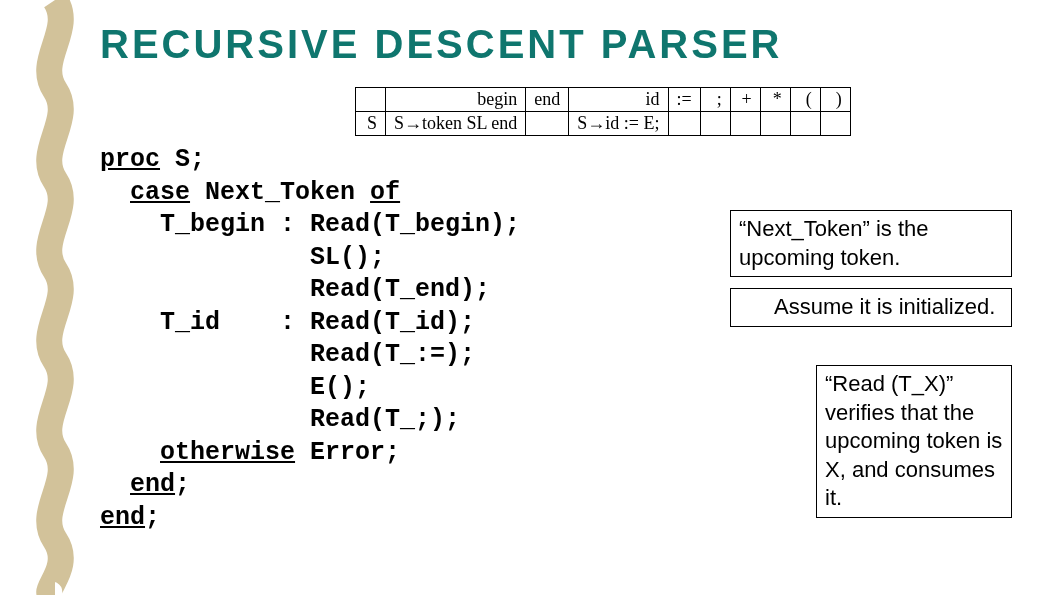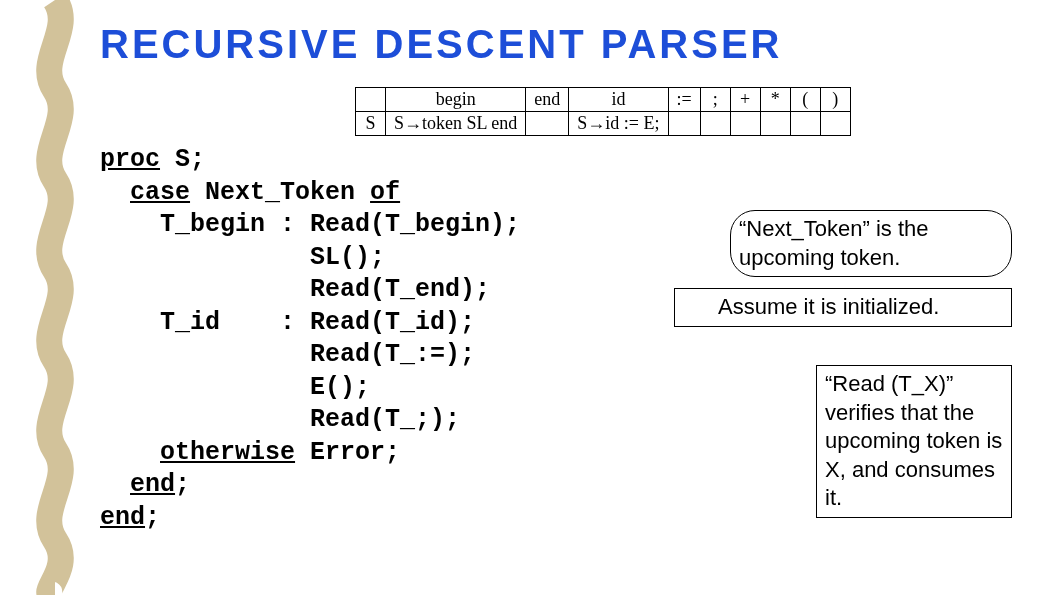--- a/index.html
+++ b/index.html
@@ -22,34 +22,34 @@
   .content {
     position: absolute;
     left: 100px;
     top: 22px;
     right: 30px;
   }
   .slide-title {
     font-weight: 900;
     font-size: 40px;
     letter-spacing: 3px;
-    color: #1d4ed8;
+    color: #0f766e;
     font-family: Arial, Helvetica, sans-serif;
   }
   .grammar-tbl {
     margin-top: 20px;
     margin-left: 255px;
     border-collapse: collapse;
     font-family: "Times New Roman", Times, serif;
     font-size: 18px;
   }
   .grammar-tbl td, .grammar-tbl th {
     border: 1px solid #000;
     padding: 1px 8px;
-    text-align: center;
+    text-align: right;
     font-weight: normal;
     min-width: 30px;
   }
   .grammar-tbl th {
     font-weight: normal;
   }
   .code-block {
     margin-top: 8px;
     font-family: "Courier New", Courier, monospace;
     font-size: 25px;
@@ -62,22 +62,22 @@
   .note-box {
     position: absolute;
     border: 1px solid #000;
     background: #ffffff;
     font-family: Verdana, Tahoma, Arial, sans-serif;
     font-size: 22px;
     line-height: 1.3;
     padding: 4px 8px;
     color: #000;
   }
-  .note1 { right: 46px; top: 210px; width: 282px; border-radius: 25px; }
-  .note2 { right: 46px; top: 288px; width: 338px; padding-left: 43px; }
+  .note1 { right: 46px; top: 210px; width: 282px; }
+  .note2 { right: 46px; top: 288px; width: 282px; padding-left: 43px; }
   .note3 { right: 46px; top: 365px; width: 196px; }
 </style>
 </head>
 <body>
 
 <svg class="wave-deco" viewBox="0 0 85 595" preserveAspectRatio="none">
   <path d="M0,0 L55,0 C75,30 35,60 55,90 C75,120 35,150 55,180 C75,210 35,240 55,270 C75,300 35,330 55,360 C75,390 35,420 55,450 C75,480 35,510 55,540 C75,570 35,595 55,595 L0,595 Z" fill="#ffffff" stroke="none"></path>
   <path d="M55,0 C75,30 35,60 55,90 C75,120 35,150 55,180 C75,210 35,240 55,270 C75,300 35,330 55,360 C75,390 35,420 55,450 C75,480 35,510 55,540 C75,570 35,595 55,595" fill="none" stroke="#d2c29a" stroke-width="26"></path>
 </svg>
 

